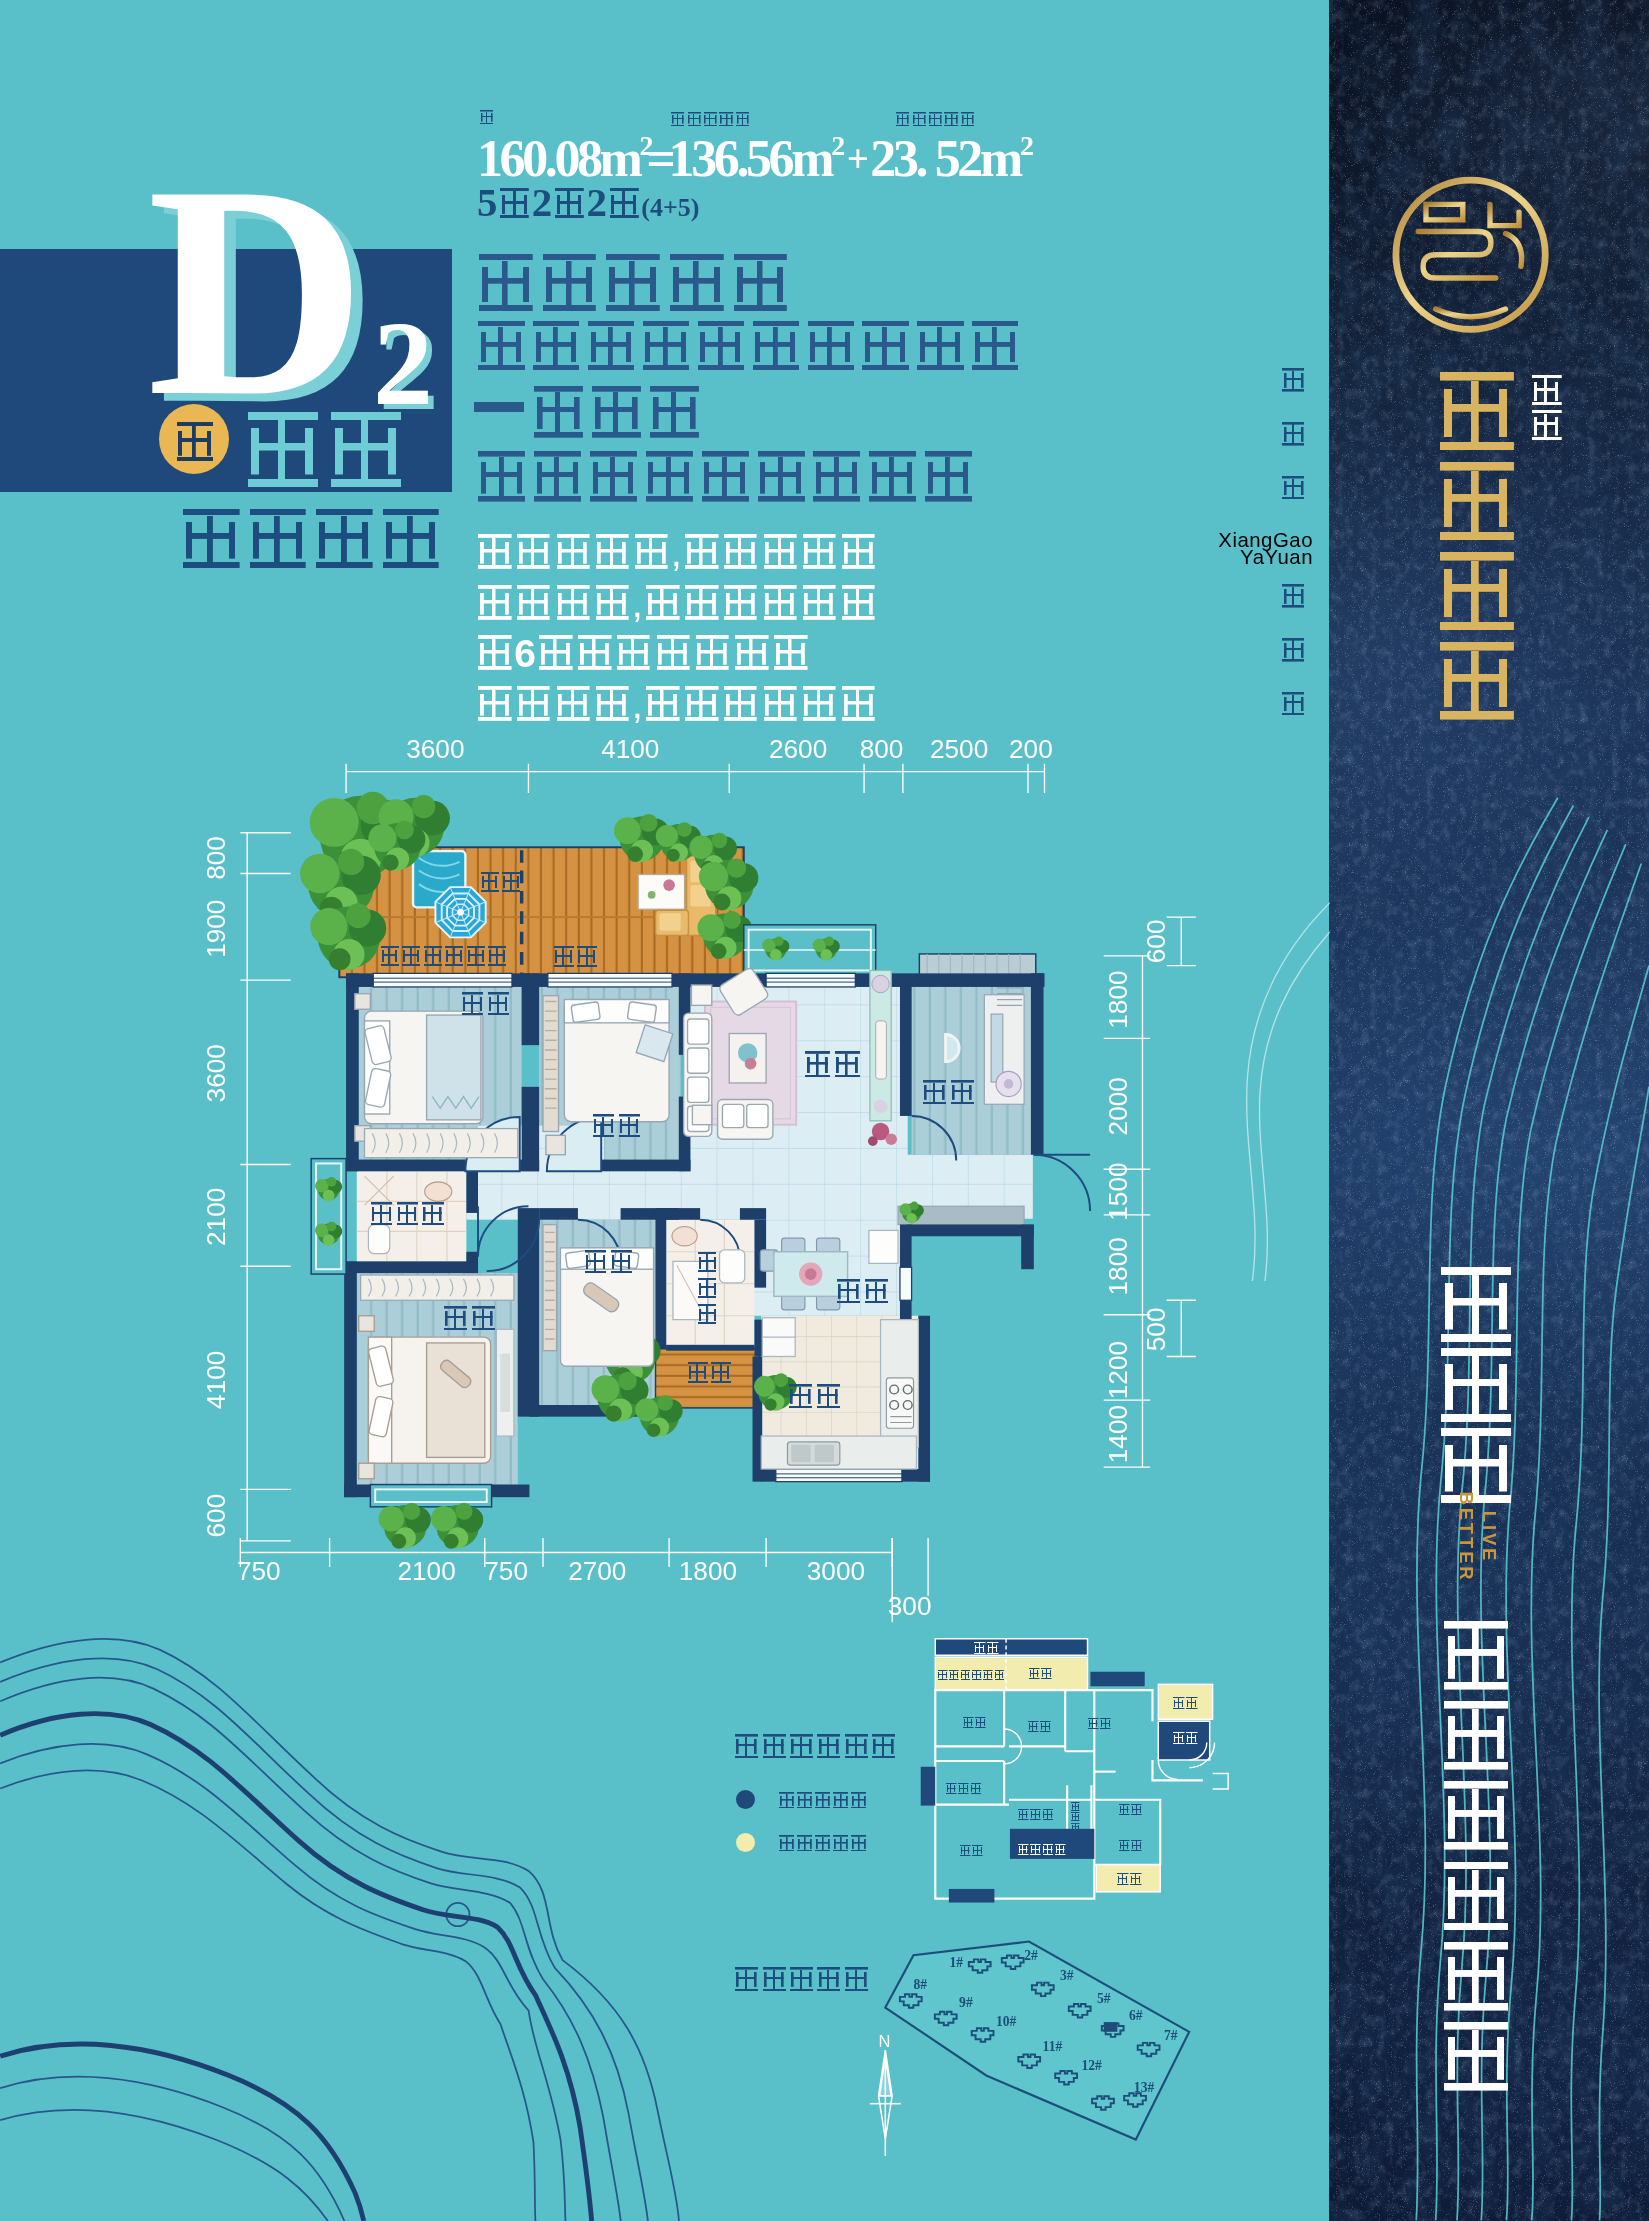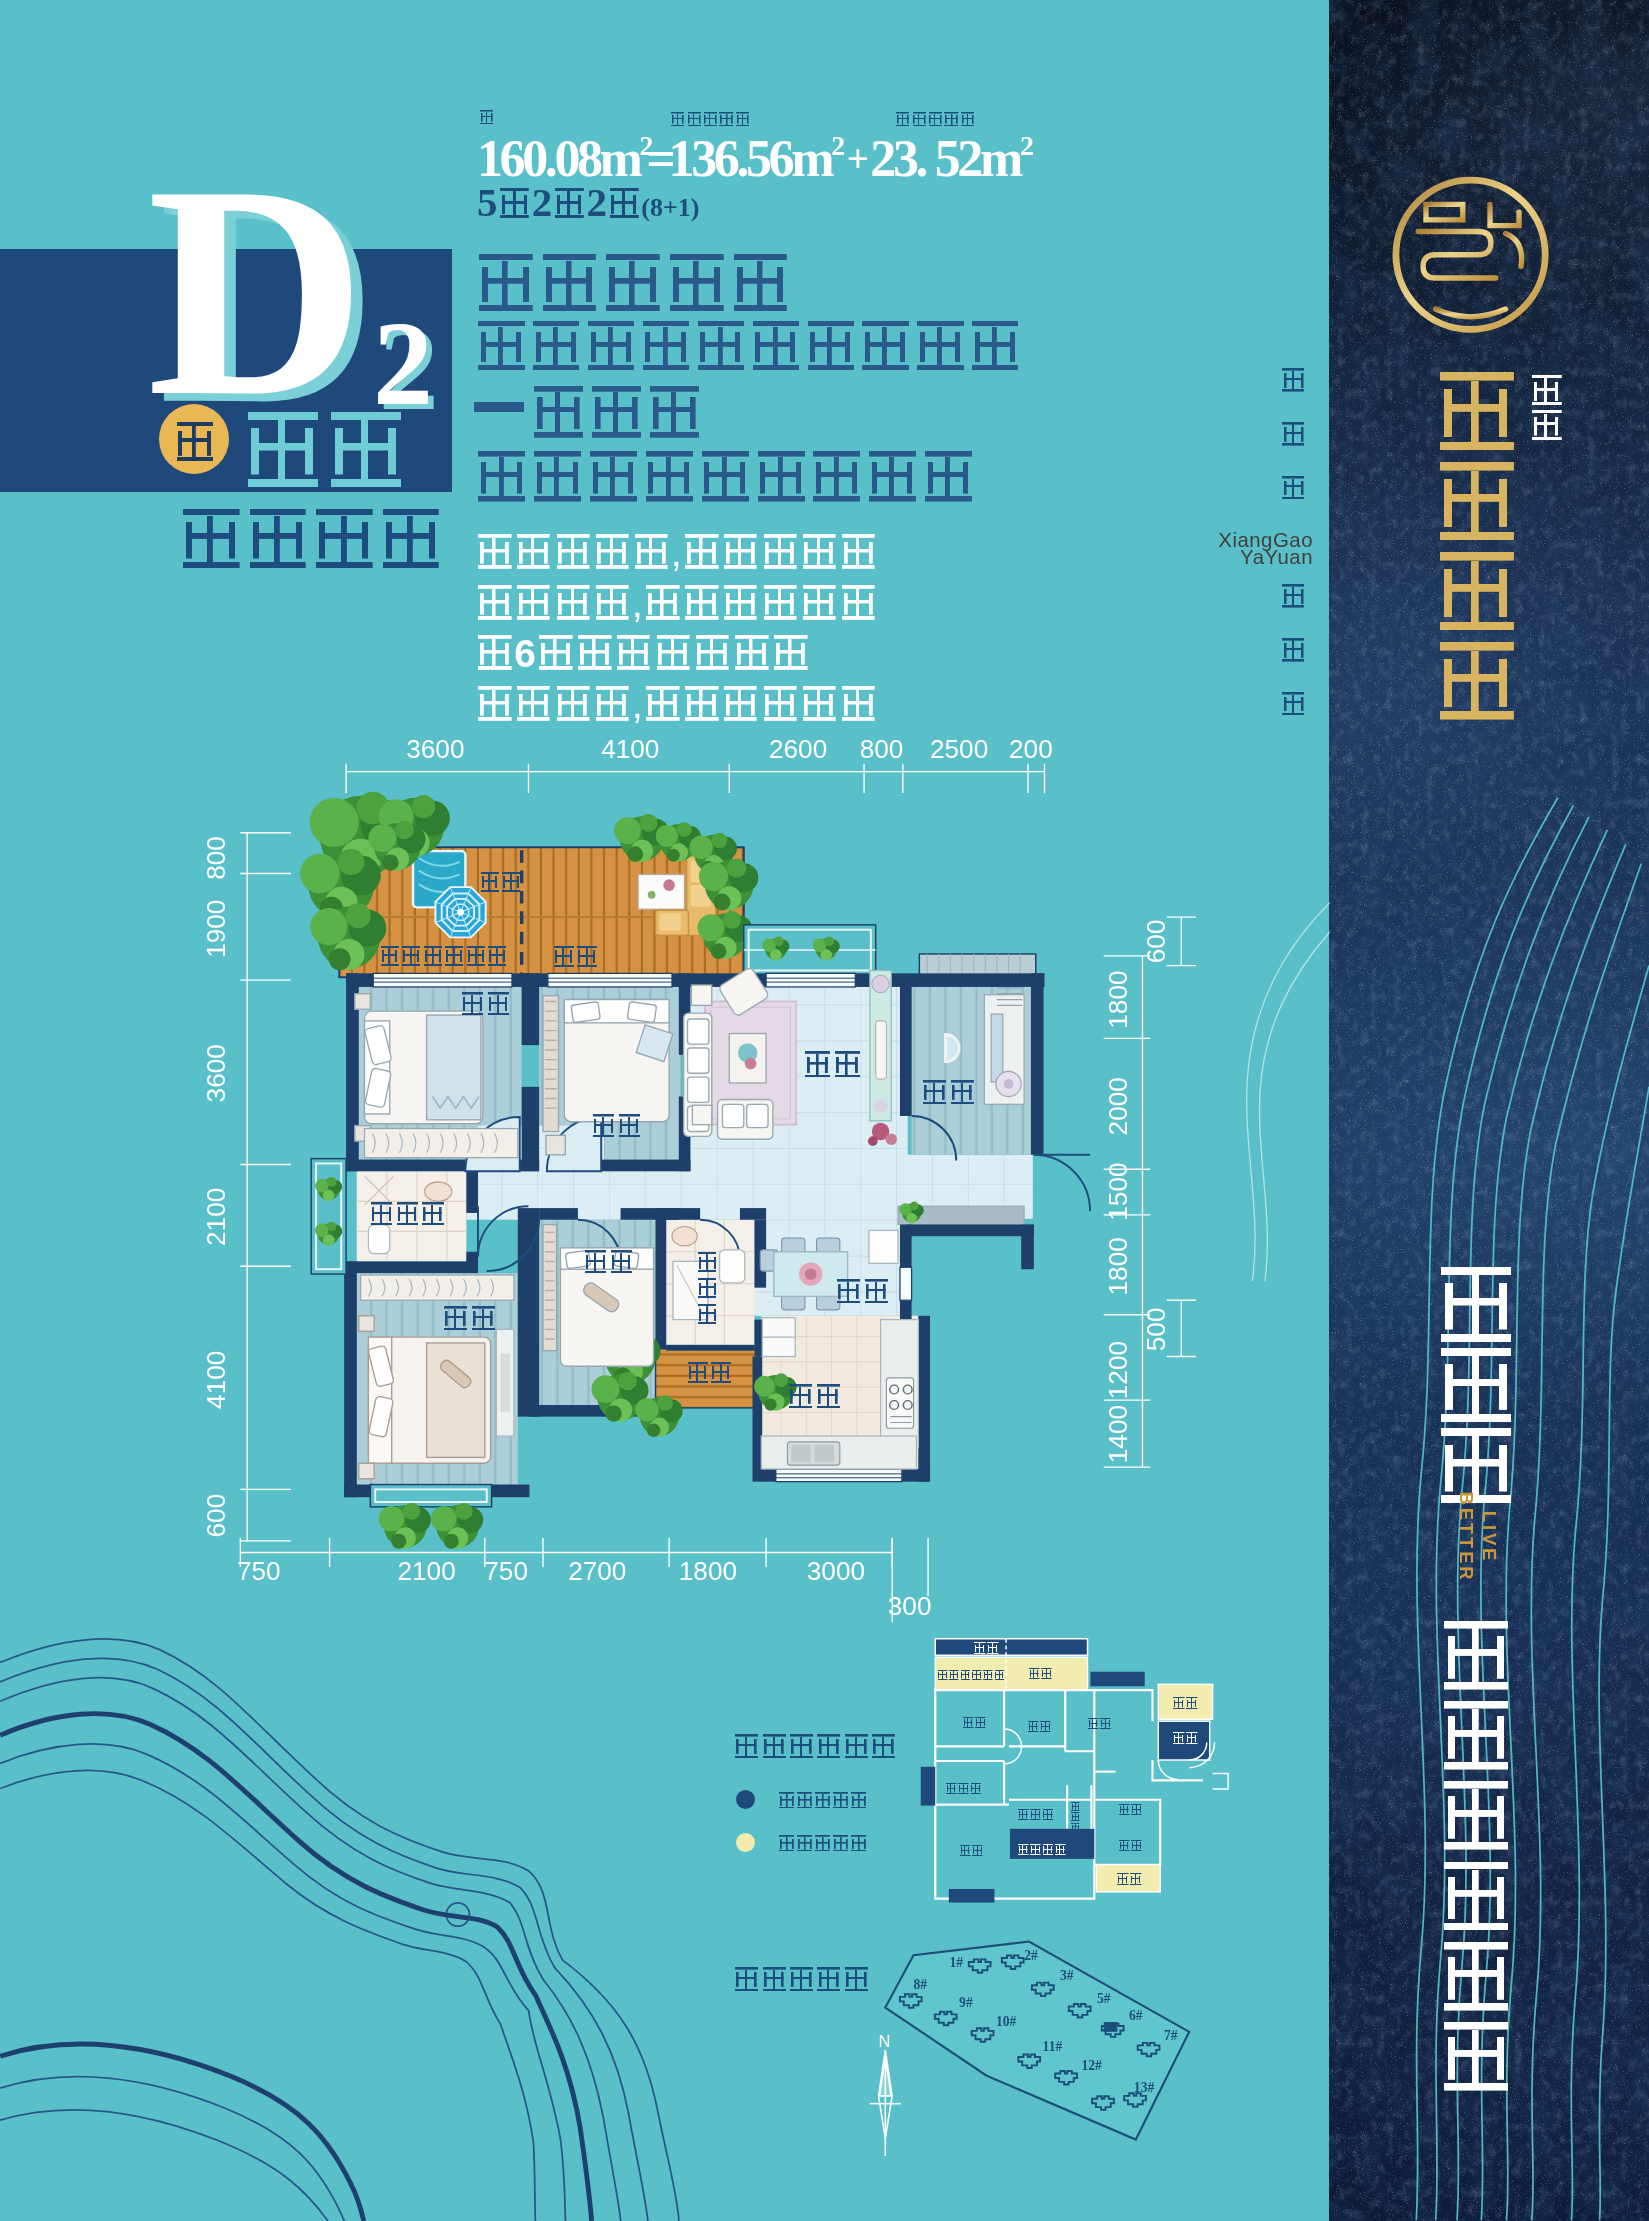--- a/index.html
+++ b/index.html
@@ -35,21 +35,21 @@
 <div class="abs" style="left:178px;top:500px;font-size:68px"><i class="c deep"></i><i class="c deep"></i><i class="c deep"></i><i class="c deep"></i></div>
 
 <div class="abs" style="left:479px;top:108px;font-size:16.5px"><i class="c deep"></i></div>
 
 <div class="abs" style="left:670px;top:110px;font-size:16.5px"><i class="c deep"></i><i class="c deep"></i><i class="c deep"></i><i class="c deep"></i><i class="c deep"></i></div>
 
 <div class="abs" style="left:895px;top:110px;font-size:16.5px"><i class="c deep"></i><i class="c deep"></i><i class="c deep"></i><i class="c deep"></i><i class="c deep"></i></div>
 
 <div class="abs" style="left:477px;top:132px;font-family:'Liberation Serif',serif;font-weight:bold;font-size:52px;line-height:1;color:#fff;letter-spacing:-3.4px">160.08m<span style="font-size:28px;vertical-align:21.3px">2</span><span style="margin:0 -3.9px">=</span>136.56m<span style="font-size:28px;vertical-align:21.3px">2</span><span style="font-size:39px;margin:0 4.9px;vertical-align:3.9px">+</span>23. 52m<span style="font-size:28px;vertical-align:21.3px">2</span></div>
 
-<div class="abs" style="left:477px;top:182px;font-family:'Liberation Serif',serif;font-weight:bold;font-size:41px;line-height:1;color:#1d4c7e">5<i class="c deep" style="font-size:35px"></i>2<i class="c deep" style="font-size:35px"></i>2<i class="c deep" style="font-size:35px"></i><span style="font-size:26px">(8+1)</span></div>
+<div class="abs" style="left:477px;top:182px;font-family:'Liberation Serif',serif;font-weight:bold;font-size:41px;line-height:1;color:#1d4c7e">5<i class="c deep" style="font-size:35px"></i>2<i class="c deep" style="font-size:35px"></i>2<i class="c deep" style="font-size:35px"></i><span style="font-size:26px">(4+5)</span></div>
 
 <div class="abs" style="left:474px;top:246px;font-size:65px"><i class="c navy"></i><i class="c navy"></i><i class="c navy"></i><i class="c navy"></i><i class="c navy"></i></div>
 
 <div class="abs" style="left:474px;top:314px;font-size:56px"><i class="c navy"></i><i class="c navy"></i><i class="c navy"></i><i class="c navy"></i><i class="c navy"></i><i class="c navy"></i><i class="c navy"></i><i class="c navy"></i><i class="c navy"></i><i class="c navy"></i></div>
 
 <div class="abs" style="left:474px;top:379px;font-size:59px"><span style="display:inline-block;width:50px;height:9.7px;background:#2a5a8c;vertical-align:21.3px;margin-right:5.8px"></span><i class="c navy"></i><i class="c navy"></i><i class="c navy"></i></div>
 
 <div class="abs" style="left:474px;top:444px;font-size:57px"><i class="c navy"></i><i class="c navy"></i><i class="c navy"></i><i class="c navy"></i><i class="c navy"></i><i class="c navy"></i><i class="c navy"></i><i class="c navy"></i><i class="c navy"></i></div>
 
 <div class="abs" style="left:475px;top:530px;font-size:40px"><i class="c white"></i><i class="c white"></i><i class="c white"></i><i class="c white"></i><i class="c white"></i><span style="color:#fff">,</span><i class="c white"></i><i class="c white"></i><i class="c white"></i><i class="c white"></i><i class="c white"></i></div>
@@ -147,21 +147,21 @@
     <i class="c white"></i>
     <i class="c white"></i>
   </div>
 
 <div class="abs vcol" style="left:1279px;top:368px;width:29px;font-size:27px;gap:30px">
     <i class="c deep"></i>
     <i class="c deep"></i>
     <i class="c deep"></i>
   </div>
 
-<div class="abs" style="left:1208px;top:532px;width:105px;color:#404040;font-size:20.4px;line-height:16.5px;text-align:right;letter-spacing:0.5px">XiangGao<br><span style="letter-spacing:0.5px">YaYuan</span></div>
+<div class="abs" style="left:1208px;top:532px;width:105px;color:#000000;font-size:20.4px;line-height:16.5px;text-align:right;letter-spacing:0.5px">XiangGao<br><span style="letter-spacing:0.5px">YaYuan</span></div>
 
 <div class="abs vcol" style="left:1279px;top:584px;width:29px;font-size:27px;gap:30px">
     <i class="c deep"></i>
     <i class="c deep"></i>
     <i class="c deep"></i>
   </div>
 
 <svg class="abs" style="left:58px;top:718px" width="1164" height="922" viewBox="60 740 1200 950">
 <defs>
  <linearGradient id="woodg" x1="0" y1="0" x2="0" y2="1">

